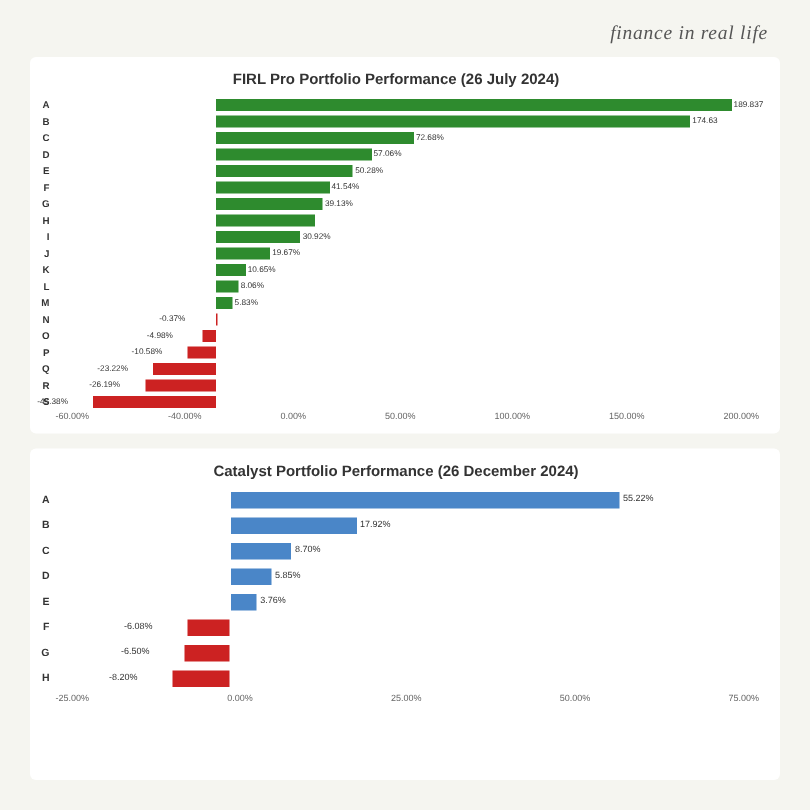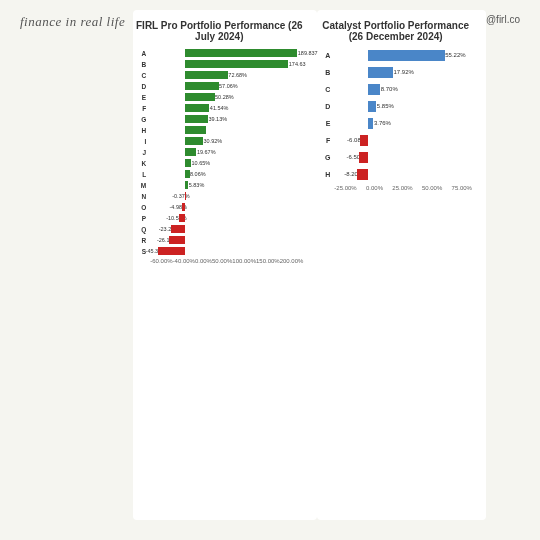--- a/index.html
+++ b/index.html
@@ -9,21 +9,21 @@
       background: #f5f5f0;
       font-family: 'Georgia', serif;
       overflow: hidden;
       position: relative;
     }
     .page-container {
       width: 540px;
       height: 540px;
       background: #f5f5f0;
       display: flex;
-      flex-direction: row;
+      flex-direction: column;
       padding: 10px 20px 10px 20px;
     }
     .header {
       text-align: right;
       padding: 4px 8px 8px 0;
       font-size: 13px;
       color: #555;
       letter-spacing: 0.5px;
       font-style: italic;
     }
@@ -375,14 +375,13 @@
       <div id="chart2-axis" class="axis-labels">
           <span class="axis-label">-25.00%</span>
           <span class="axis-label">0.00%</span>
           <span class="axis-label">25.00%</span>
           <span class="axis-label">50.00%</span>
           <span class="axis-label">75.00%</span>
         </div>
     </div>
   </div>
 
-  <div class="footer-handle">@firl.co</div>
 </div>
 
 </body></html>

